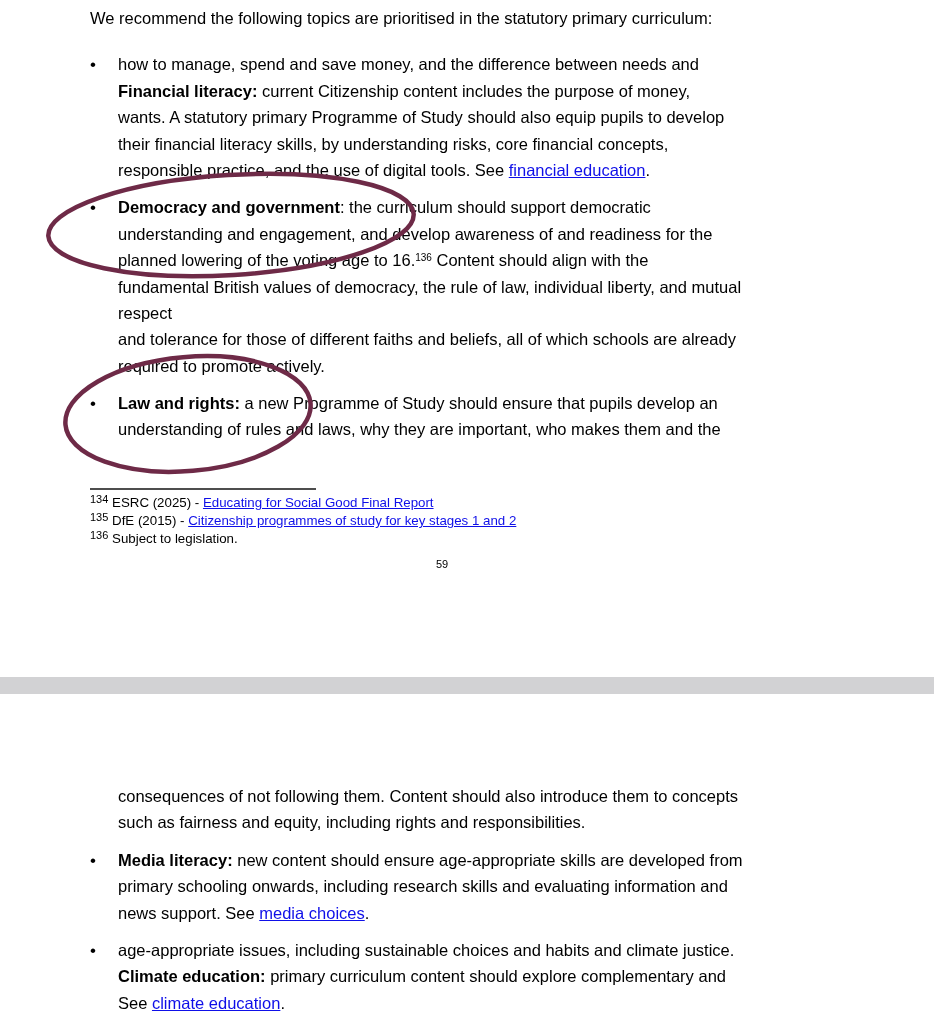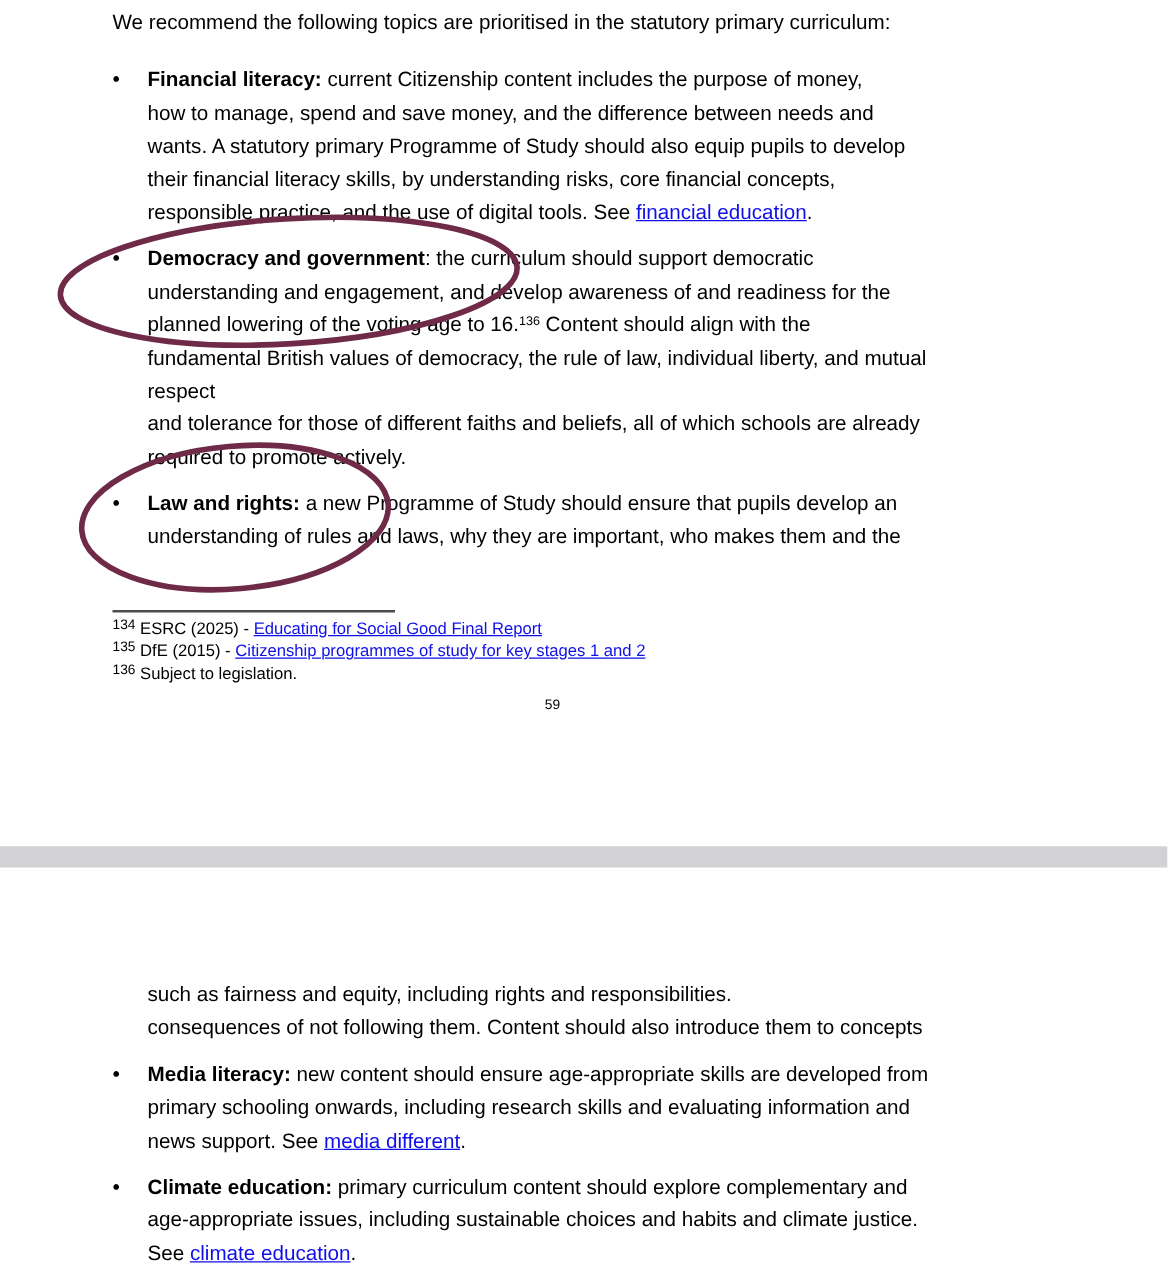--- a/index.html
+++ b/index.html
@@ -45,22 +45,22 @@
 <body>
 
 <div id="page1">
   <div id="intro">
       <div class="line"><span>We recommend the following topics are prioritised in the statutory primary curriculum:</span></div>
     </div>
   <div>
       <div class="bullet">
         <span class="dot"></span>
         <div>
+          <div class="line"><span>how to manage, spend and save money, and the difference between needs and</span></div>
           <div class="line"><span class="b">Financial literacy:</span><span> current Citizenship content includes the purpose of money,</span></div>
-          <div class="line"><span>how to manage, spend and save money, and the difference between needs and</span></div>
           <div class="line"><span>wants. A statutory primary Programme of Study should also equip pupils to develop</span></div>
           <div class="line"><span>their financial literacy skills, by understanding risks, core financial concepts,</span></div>
           <div class="line"><span>responsible practice, and the use of digital tools. See </span><a class="lnk" href="#">financial education</a><span>.</span></div>
         </div>
       </div>
       <div class="bullet">
         <span class="dot"></span>
         <div>
           <div class="line"><span class="b">Democracy and government</span><span>: the curriculum should support democratic</span></div>
           <div class="line"><span>understanding and engagement, and develop awareness of and readiness for the</span></div>
@@ -96,34 +96,34 @@
       <div class="fn-line"><sup>136</sup><span> Subject to legislation.</span></div>
     </div>
 </div>
 
 <div id="page-number">59</div>
 
 <div id="page-break-bar"></div>
 
 <div id="page2">
   <div id="page2-continuation">
+      <div class="line"><span>consequences of not following them. Content should also introduce them to concepts</span></div>
       <div class="line"><span>such as fairness and equity, including rights and responsibilities.</span></div>
-      <div class="line"><span>consequences of not following them. Content should also introduce them to concepts</span></div>
     </div>
   <div>
       <div class="bullet">
         <span class="dot"></span>
         <div>
           <div class="line"><span class="b">Media literacy:</span><span> new content should ensure age-appropriate skills are developed from</span></div>
           <div class="line"><span>primary schooling onwards, including research skills and evaluating information and</span></div>
-          <div class="line"><span>news support. See </span><a class="lnk" href="#">media different</a><span>.</span></div>
+          <div class="line"><span>news support. See </span><a class="lnk" href="#">media choices</a><span>.</span></div>
         </div>
       </div>
       <div class="bullet">
         <span class="dot"></span>
         <div>
+          <div class="line"><span>age-appropriate issues, including sustainable choices and habits and climate justice.</span></div>
           <div class="line"><span class="b">Climate education:</span><span> primary curriculum content should explore complementary and</span></div>
-          <div class="line"><span>age-appropriate issues, including sustainable choices and habits and climate justice.</span></div>
           <div class="line"><span>See </span><a class="lnk" href="#">climate education</a><span>.</span></div>
         </div>
       </div>
     </div>
 </div>
 
 </body></html>

